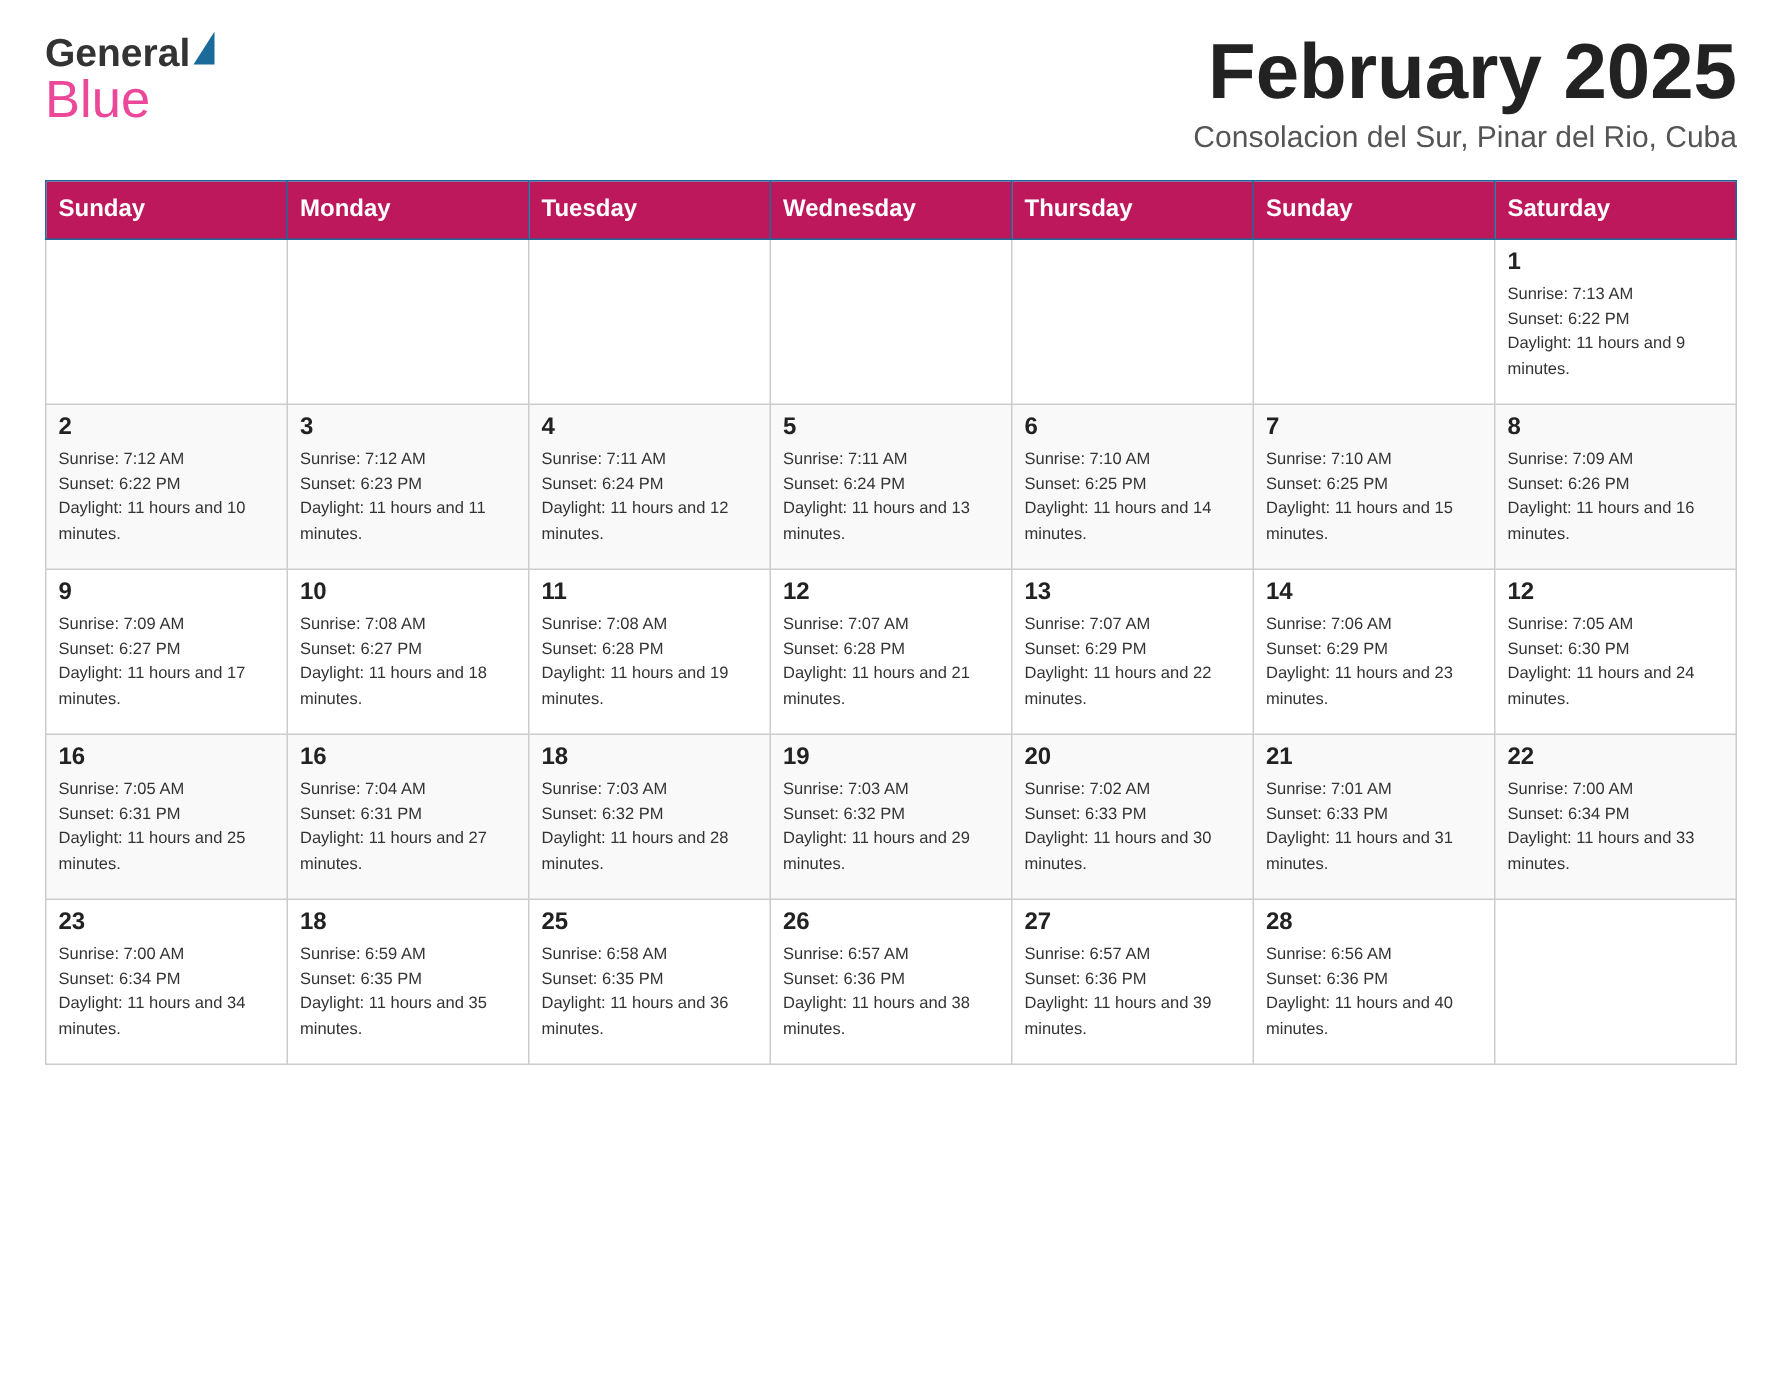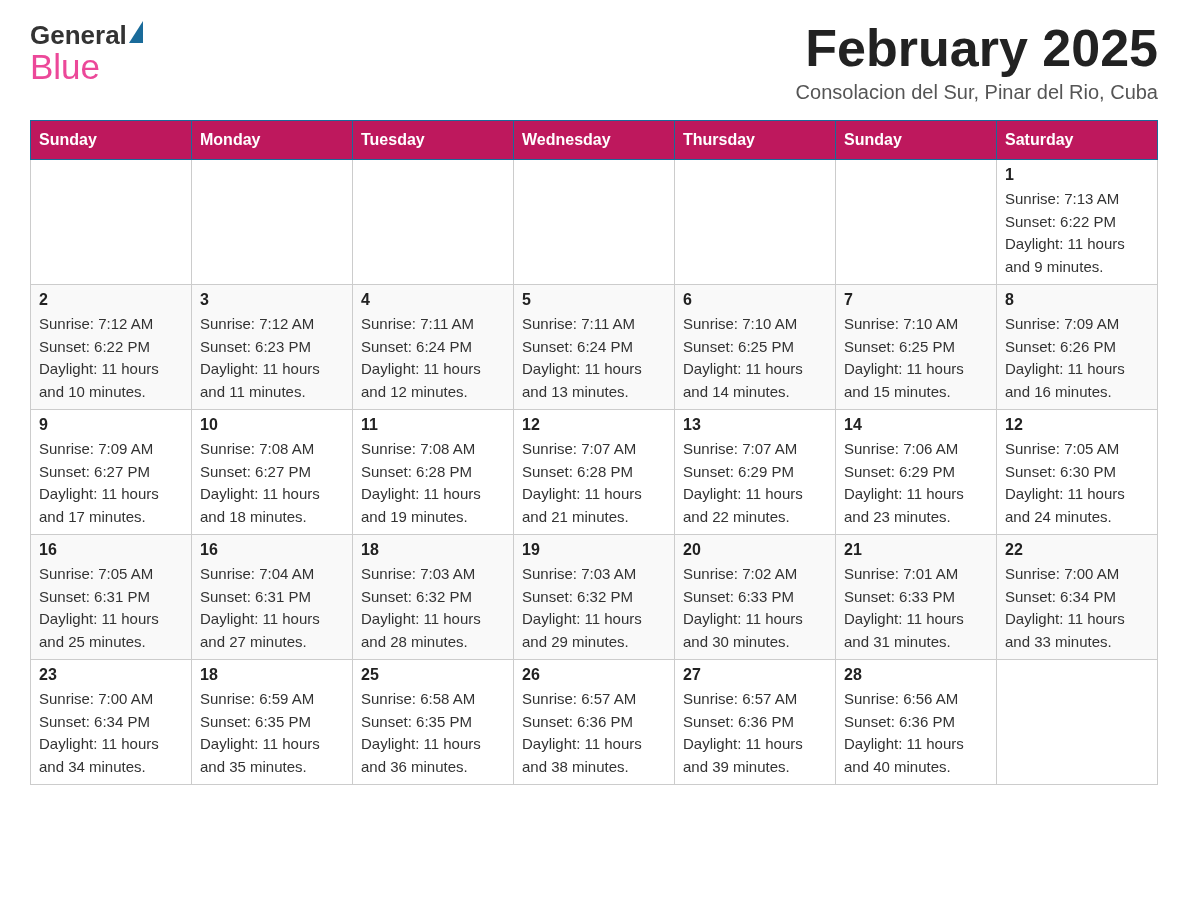--- a/index.html
+++ b/index.html
@@ -77,21 +77,21 @@
       width: 14.28%;
     }
     .day-number {
       font-size: 16px;
       font-weight: bold;
       color: #222;
       display: block;
       margin-bottom: 4px;
     }
     .day-info {
-      font-size: 15px;
+      font-size: 11px;
       color: #333;
       line-height: 1.5;
     }
     .empty-cell {
       background: #fff;
     }
     tbody tr:nth-child(odd) td {
       background-color: #fff;
     }
     tbody tr:nth-child(even) td {

